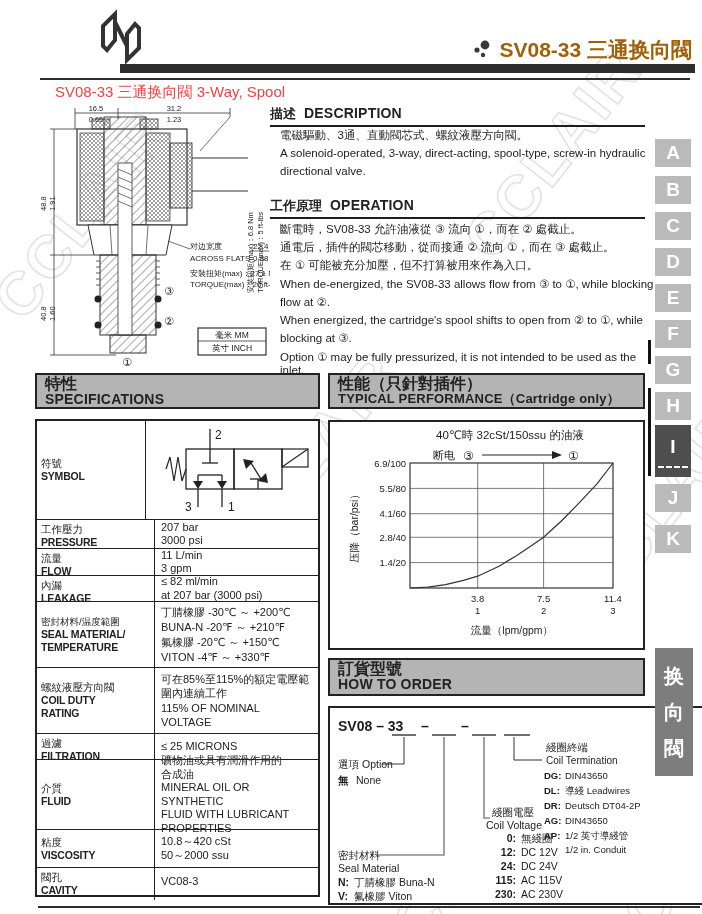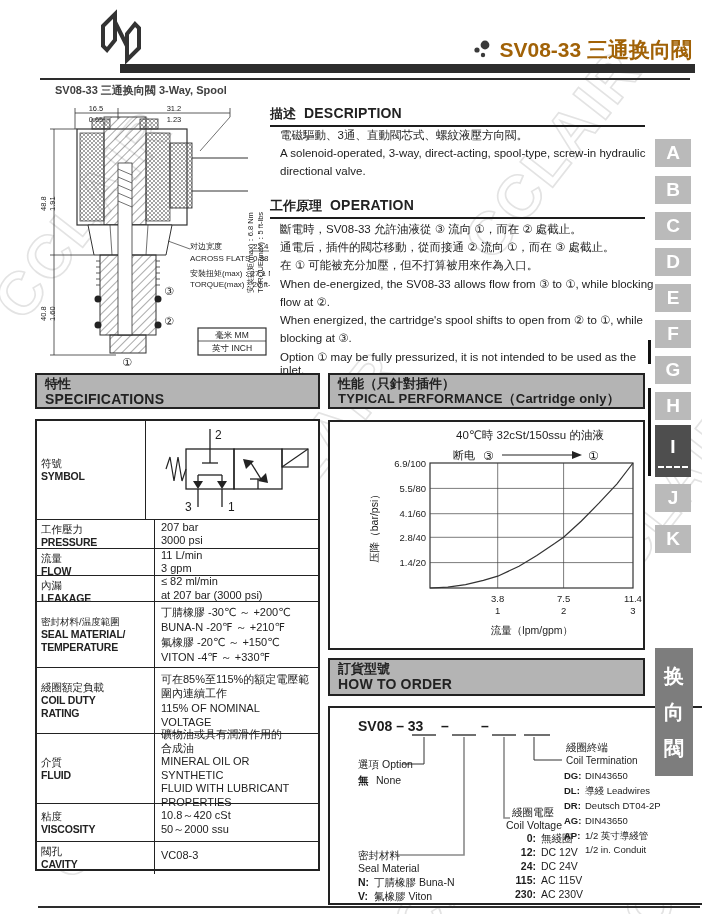--- a/index.html
+++ b/index.html
@@ -6,47 +6,47 @@
   .page{position:relative;width:702px;height:914px;background:#ffffff;overflow:hidden;
         font-family:"Liberation Sans","DejaVu Sans",sans-serif;color:#222;}
   .wm{position:absolute;font-weight:bold;font-size:60px;letter-spacing:3px;color:transparent;
       -webkit-text-stroke:1.6px #e3e3e3;transform:rotate(-52deg);pointer-events:none;z-index:0;}
   .z{position:absolute;z-index:2;}
   
   .hbar{position:absolute;left:120px;top:64px;width:575px;height:9px;background:#2d2d2d;}
   .hline{position:absolute;left:40px;top:78px;width:650px;height:2px;background:#2d2d2d;}
   .doc-title{position:absolute;right:10px;top:36px;font-size:21px;font-weight:bold;color:#a16207;
              display:flex;align-items:center;gap:7px;}
-  .page-title{position:absolute;left:55px;top:83px;font-size:11px;font-weight:bold;color:#404040;}
+  .page-title{position:absolute;left:55px;top:83px;font-size:15px;font-weight:normal;color:#ef4444;}
   
   .sec-h{position:absolute;left:270px;width:375px;border-bottom:2px solid #1d1d1d;padding-bottom:2px;}
   .sec-h .cn{font-size:13px;font-weight:bold;margin-right:8px;}
   .sec-h .en{font-size:14px;font-weight:bold;letter-spacing:.2px;}
   .body-line{position:absolute;left:280px;width:378px;font-size:11.5px;color:#1c1c1c;}
   
   .ghead{position:absolute;background:#b4b4b4;border:2px solid #222;box-sizing:border-box;
          padding:2px 8px;height:36px;}
-  .ghead .cn{font-size:13px;font-weight:bold;line-height:14px;}
+  .ghead .cn{font-size:16px;font-weight:bold;line-height:14px;}
   .ghead .en{font-size:14px;font-weight:bold;line-height:16px;letter-spacing:.2px;}
   
   .spec{position:absolute;left:35px;top:419px;width:285px;border:2px solid #222;box-sizing:border-box;background:#fff;}
   .srow{display:flex;border-top:1.5px solid #222;box-sizing:border-box;}
   .srow:first-child{border-top:none;}
   .lab{width:118px;border-right:1.5px solid #222;box-sizing:border-box;padding:16px 4px;
        display:flex;flex-direction:column;justify-content:center;}
   .lab .cn{font-size:10.5px;line-height:13px;}
   .lab .en{font-size:10.5px;font-weight:bold;line-height:13px;letter-spacing:-0.2px;}
   .val{flex:1;padding:2px 6px;display:flex;flex-direction:column;justify-content:center;}
   .val div{font-size:11px;line-height:13.5px;}
   .r-sym{height:98px;}.r1{height:29px;}.r2{height:27px;}.r3{height:26px;}
   .r4{height:66px;}.r4 .val div{line-height:15px;}
   .r5{height:66px;}.r5 .val div{line-height:14.5px;}
   .r6{height:26px;}.r7{height:70px;}.r8{height:38px;}.r9{height:28px;}
   
-  .box{position:absolute;border:2px solid #222;box-sizing:border-box;background:#fff;padding-left:20px;}
+  .box{position:absolute;border:2px solid #222;box-sizing:border-box;background:#fff;}
   
   .tab{position:absolute;left:655px;width:36px;height:28px;background:#bababa;color:#fff;
        font-weight:bold;font-size:19px;text-align:center;line-height:28px;}
   .tab.active{background:#4e4e4e;height:52px;line-height:44px;}
   .tab.active .dash{position:absolute;left:3px;right:3px;bottom:9px;border-bottom:2px dashed #fff;}
   .cat-tab{position:absolute;left:655px;top:648px;width:38px;height:128px;background:#7d7d7d;
            color:#fff;font-weight:bold;font-size:20px;text-align:center;
            display:flex;flex-direction:column;justify-content:center;gap:9px;}
   .edge{position:absolute;background:#111;}
   svg text{fill:#1c1c1c;}
@@ -263,28 +263,37 @@
       </div>
       <div class="val">
         <div>丁腈橡膠  -30℃ ～ +200℃</div>
         <div>BUNA-N  -20℉ ～ +210℉</div>
         <div>氟橡膠   -20℃ ～ +150℃</div>
         <div>VITON    -4℉ ～ +330℉</div>
       </div>
     </div>
     <div class="srow r5">
       <div class="lab">
-        <div class="cn">綫圈額定負載</div>
+        <div class="cn">螺紋液壓方向閥</div>
         <div class="en">COIL DUTY</div>
         <div class="en">RATING</div>
       </div>
       <div class="val">
         <div>可在85%至115%的額定電壓範</div>
         <div>圍內連續工作</div>
         <div>115% OF NOMINAL VOLTAGE</div>
+      </div>
+    </div>
+    <div class="srow r6">
+      <div class="lab">
+        <div class="cn">過濾</div>
+        <div class="en">FILTRATION</div>
+      </div>
+      <div class="val">
+        <div>≤ 25 MICRONS</div>
       </div>
     </div>
     <div class="srow r7">
       <div class="lab">
         <div class="cn">介質</div>
         <div class="en">FLUID</div>
       </div>
       <div class="val">
         <div>礦物油或具有潤滑作用的</div>
         <div>合成油</div>

